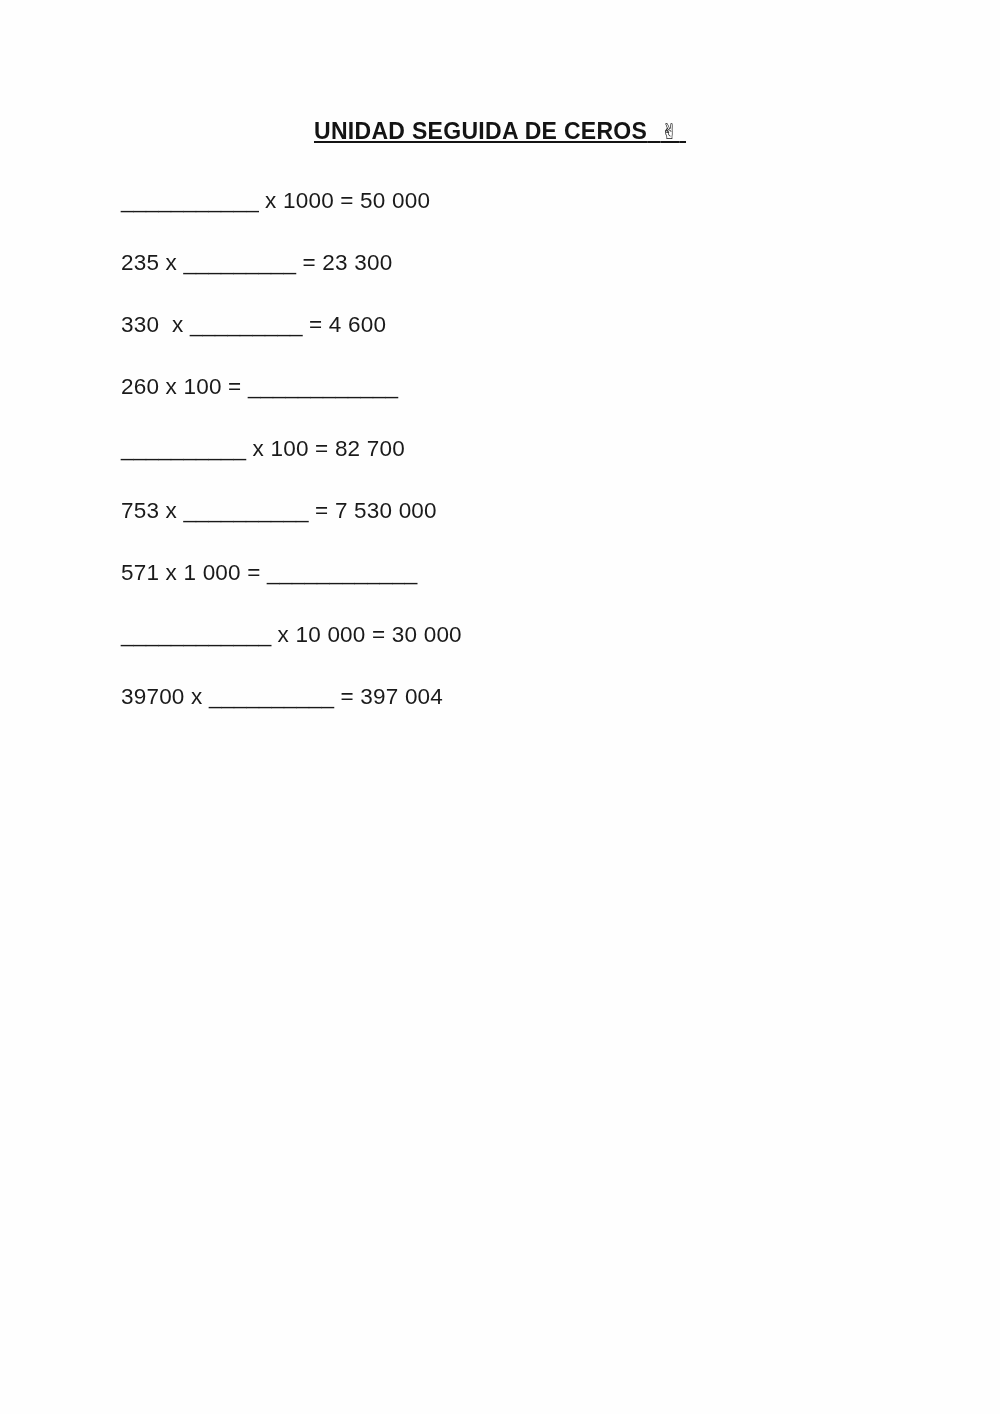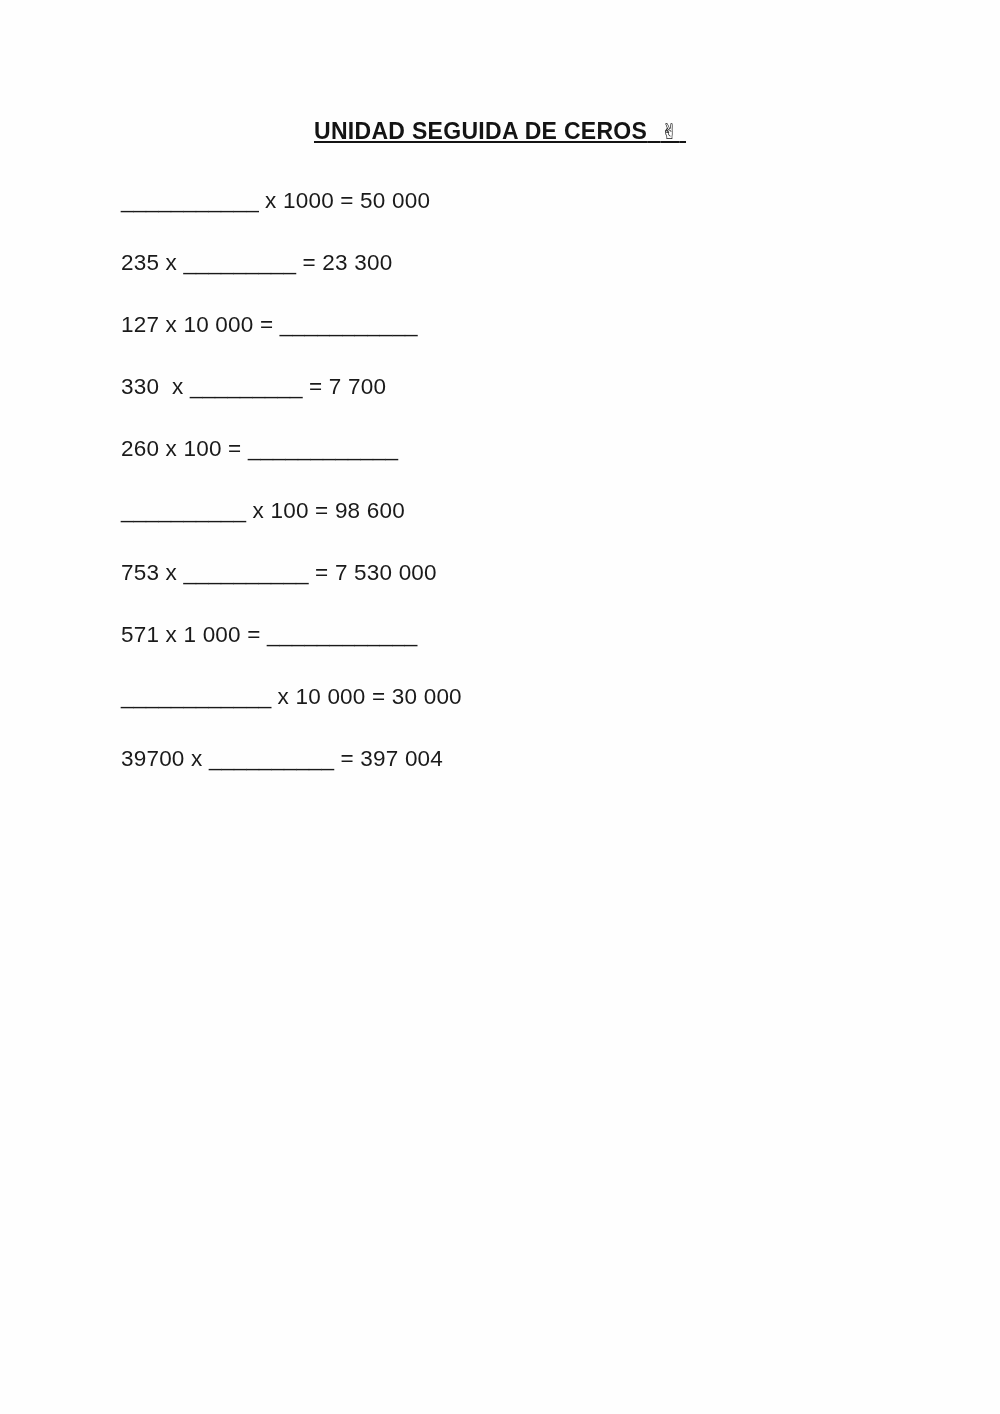--- a/index.html
+++ b/index.html
@@ -54,28 +54,27 @@
 <div class="sheet">
 
   <h1 class="title"><span>UNIDAD SEGUIDA DE CEROS</span>&nbsp; <span class="title-icon">✌</span>&nbsp;</h1>
 
   <div class="exercises">
 
     <div class="row"><span></span><span class="blank">___________</span><span> x 1000 = 50 000</span></div>
 
     <div class="row"><span>235 x </span><span class="blank">_________</span><span> = 23 300</span></div>
 
-    <div class="row"><span>127 x 10 000 = </span><span class="blank">___________</span><span></span></div>
 
 
-    <div class="row"><span>330  x </span><span class="blank">_________</span><span> = 7 700</span></div>
+    <div class="row"><span>330  x </span><span class="blank">_________</span><span> = 4 600</span></div>
 
     <div class="row"><span>260 x 100 = </span><span class="blank">____________</span><span></span></div>
 
-    <div class="row"><span></span><span class="blank">__________</span><span> x 100 = 98 600</span></div>
+    <div class="row"><span></span><span class="blank">__________</span><span> x 100 = 82 700</span></div>
 
     <div class="row"><span>753 x </span><span class="blank">__________</span><span> = 7 530 000</span></div>
 
     <div class="row"><span>571 x 1 000 = </span><span class="blank">____________</span><span></span></div>
 
     <div class="row"><span></span><span class="blank">____________</span><span> x 10 000 = 30 000</span></div>
 
     <div class="row"><span>39700 x </span><span class="blank">__________</span><span> = 397 004</span></div>
 
 

